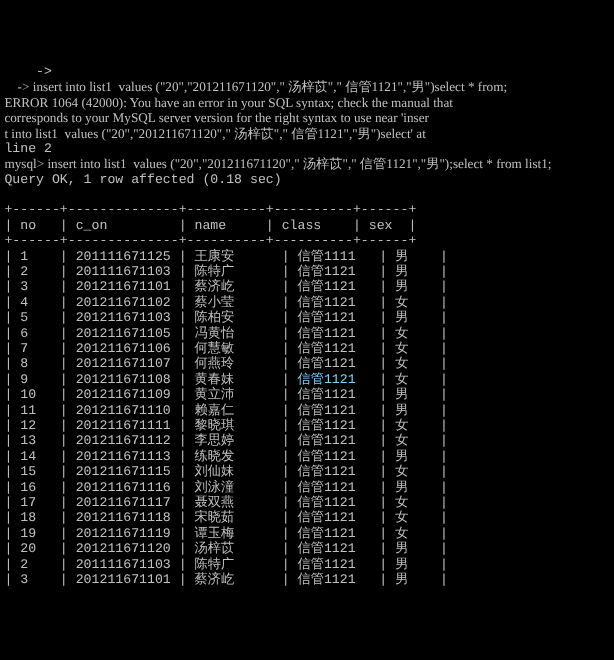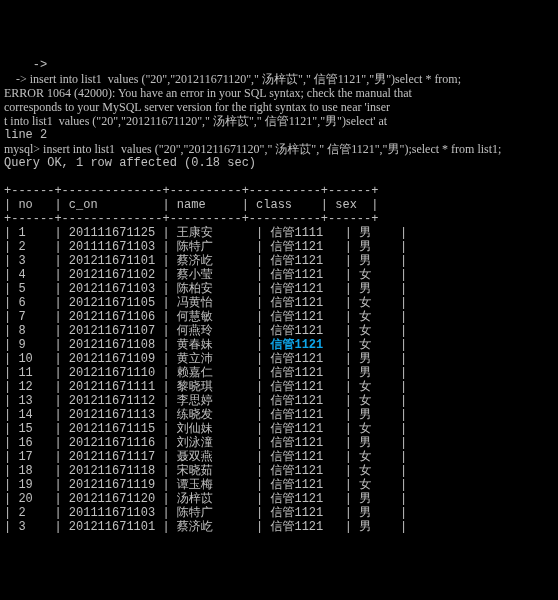--- a/index.html
+++ b/index.html
@@ -27,22 +27,21 @@
       word-break: break-all;
       font-family: Liberation Serif, serif;
     }
     .sep {
       letter-spacing: 0;
     }
     .row {
       white-space: pre;
     }
     .watermark {
-      color: #0ea5e9;
-      font-weight: bold;
+      color: #7dd3fc;
     }
   </style>
 </head>
 <body>
 
 
 
 <div id="out"><div class="line">    -&gt;</div><div class="wrap">    -&gt; insert into list1  values ("20","201211671120"," 汤梓苡"," 信管1121","男")select * from;</div><div class="wrap">ERROR 1064 (42000): You have an error in your SQL syntax; check the manual that</div><div class="wrap">corresponds to your MySQL server version for the right syntax to use near 'inser</div><div class="wrap">t into list1  values ("20","201211671120"," 汤梓苡"," 信管1121","男")select' at</div><div class="line">line 2</div><div class="wrap">mysql&gt; insert into list1  values ("20","201211671120"," 汤梓苡"," 信管1121","男");select * from list1;</div><div class="line">Query OK, 1 row affected (0.18 sec)</div><div class="line">&nbsp;</div><div class="line sep">+------+--------------+----------+----------+------+</div><div class="row">| no   | c_on         | name     | class    | sex  |</div><div class="line sep">+------+--------------+----------+----------+------+</div><div class="row">| 1    | 201111671125 | 王康安      | 信管1111   | 男    |</div><div class="row">| 2    | 201111671103 | 陈特广      | 信管1121   | 男    |</div><div class="row">| 3    | 201211671101 | 蔡济屹      | 信管1121   | 男    |</div><div class="row">| 4    | 201211671102 | 蔡小莹      | 信管1121   | 女    |</div><div class="row">| 5    | 201211671103 | 陈柏安      | 信管1121   | 男    |</div><div class="row">| 6    | 201211671105 | 冯黄怡      | 信管1121   | 女    |</div><div class="row">| 7    | 201211671106 | 何慧敏      | 信管1121   | 女    |</div><div class="row">| 8    | 201211671107 | 何燕玲      | 信管1121   | 女    |</div><div class="row">| 9    | 201211671108 | 黄春妹      | <span class="watermark">信管1121  </span> | 女    |</div><div class="row">| 10   | 201211671109 | 黄立沛      | 信管1121   | 男    |</div><div class="row">| 11   | 201211671110 | 赖嘉仁      | 信管1121   | 男    |</div><div class="row">| 12   | 201211671111 | 黎晓琪      | 信管1121   | 女    |</div><div class="row">| 13   | 201211671112 | 李思婷      | 信管1121   | 女    |</div><div class="row">| 14   | 201211671113 | 练晓发      | 信管1121   | 男    |</div><div class="row">| 15   | 201211671115 | 刘仙妹      | 信管1121   | 女    |</div><div class="row">| 16   | 201211671116 | 刘泳潼      | 信管1121   | 男    |</div><div class="row">| 17   | 201211671117 | 聂双燕      | 信管1121   | 女    |</div><div class="row">| 18   | 201211671118 | 宋晓茹      | 信管1121   | 女    |</div><div class="row">| 19   | 201211671119 | 谭玉梅      | 信管1121   | 女    |</div><div class="row">| 20   | 201211671120 | 汤梓苡      | 信管1121   | 男    |</div><div class="row">| 2    | 201111671103 | 陈特广      | 信管1121   | 男    |</div><div class="row">| 3    | 201211671101 | 蔡济屹      | 信管1121   | 男    |</div></div>
 
 

